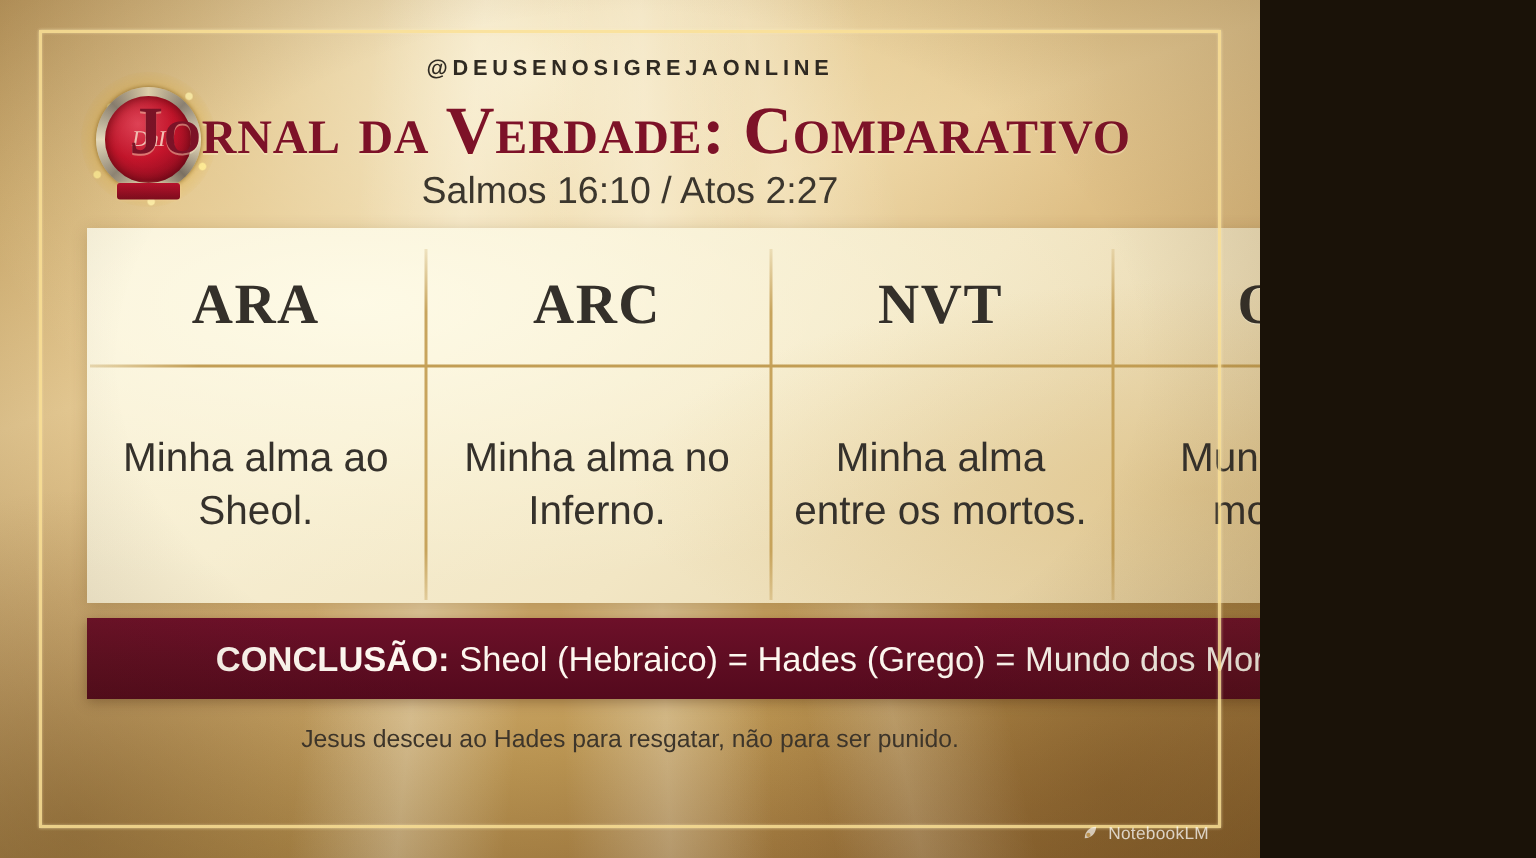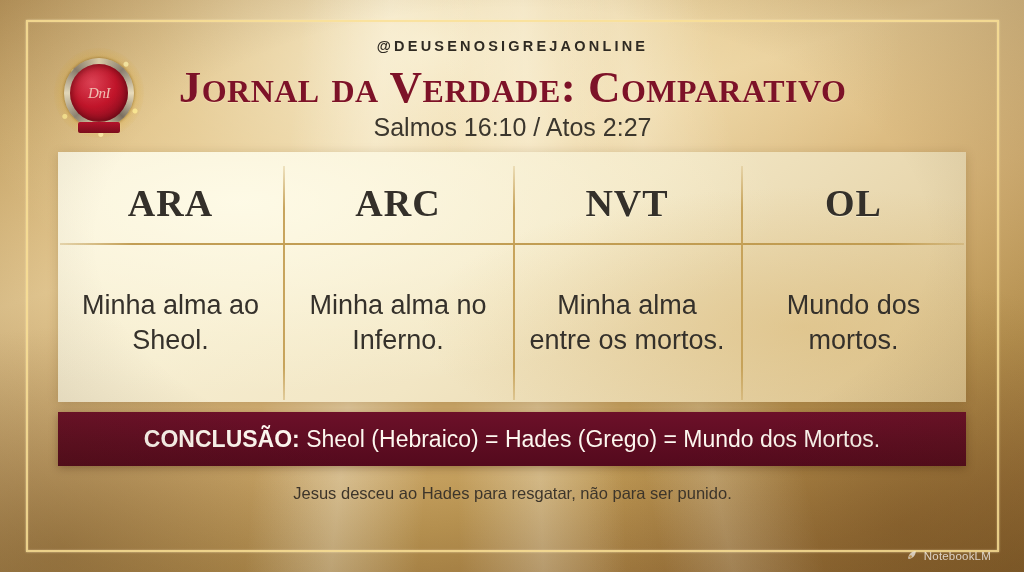--- a/index.html
+++ b/index.html
@@ -9,29 +9,28 @@
   }
   body {
     width: 1024px;
     height: 572px;
     overflow: hidden;
     font-family: "Liberation Sans", sans-serif;
   }
 
   #slide {
     position: relative;
-    width: 1015px;
+    width: 840px;
     height: 572px;
     overflow: hidden;
     background:
       radial-gradient(ellipse 70% 85% at 42% 8%, rgba(255,249,225,0.78) 0%, rgba(255,245,210,0.30) 38%, rgba(255,240,200,0.0) 66%),
       radial-gradient(ellipse 50% 70% at 88% 92%, rgba(120,80,30,0.38) 0%, rgba(120,80,30,0.0) 62%),
       radial-gradient(ellipse 40% 60% at 6% 96%, rgba(120,82,34,0.34) 0%, rgba(120,82,34,0.0) 65%),
       linear-gradient(162deg, #c8a263 0%, #d9b778 16%, #e7cb94 34%, #d7b478 54%, #bf9955 74%, #a97f43 90%, #9c7339 100%);
-    padding-left: 10px;
   }
 
   
   #rays {
     position: absolute;
     inset: 0;
     background:
       linear-gradient(96deg,  rgba(255,252,235,0.00) 28%, rgba(255,252,238,0.34) 36%, rgba(255,252,238,0.00) 44%),
       linear-gradient(88deg,  rgba(255,252,235,0.00) 44%, rgba(255,253,242,0.30) 52%, rgba(255,252,238,0.00) 60%),
       linear-gradient(78deg,  rgba(255,252,235,0.00) 58%, rgba(255,252,238,0.22) 64%, rgba(255,252,238,0.00) 72%);

